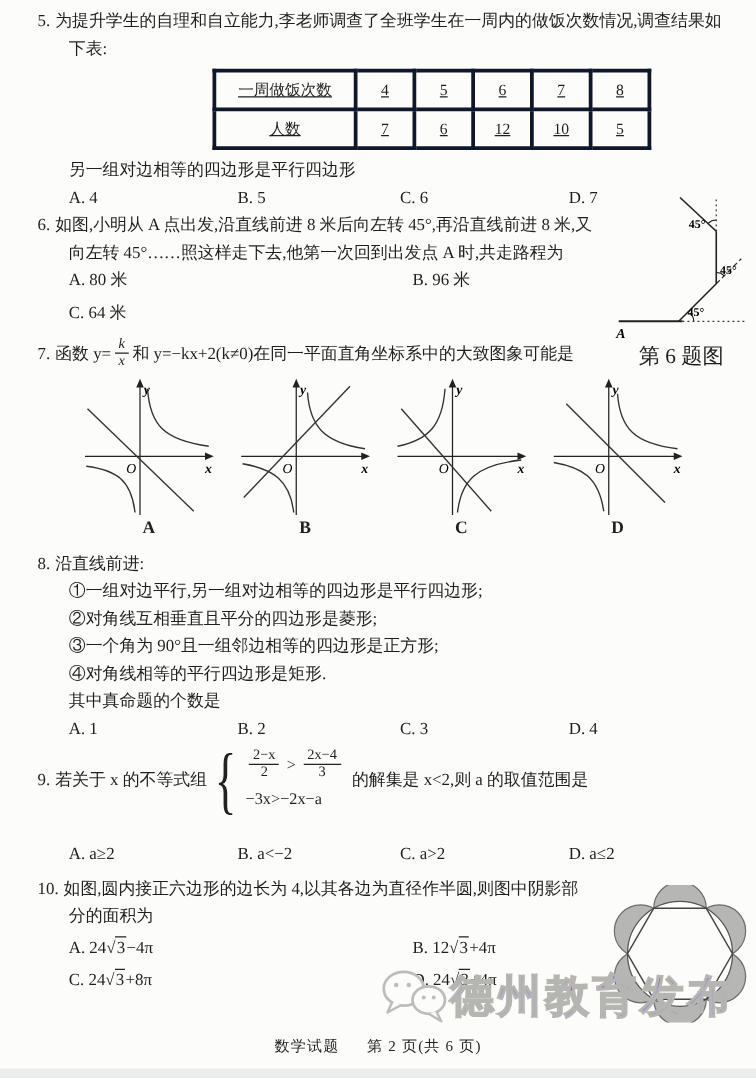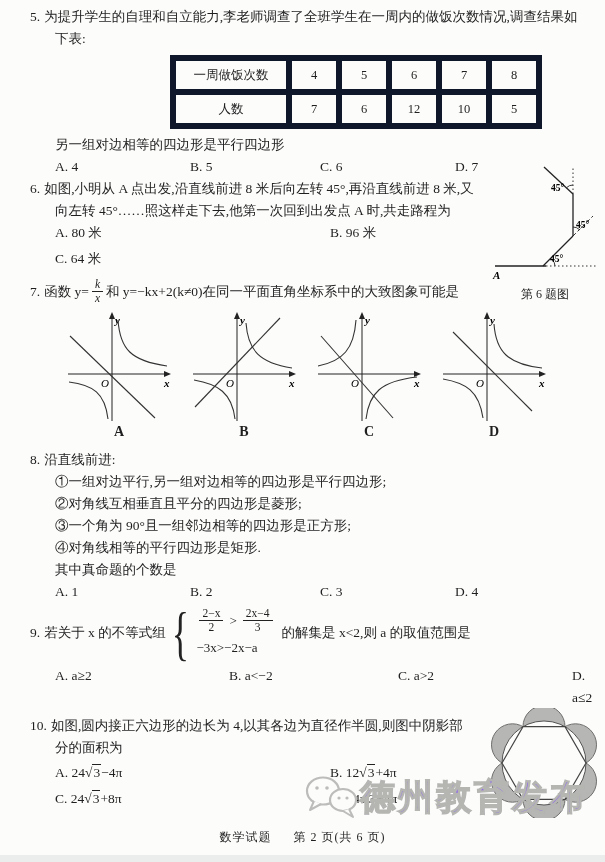--- a/index.html
+++ b/index.html
@@ -8,30 +8,30 @@
     font-family:"Liberation Serif","DejaVu Serif",serif;color:#1f1f1f;
     font-size:13.5px;line-height:22px;overflow:hidden;
   }
   .q{margin:0 18px 0 30px;}
   .stem{padding-left:25px;text-indent:-25px;}
   .qnum{padding-right:4px;}
   .indent{margin-left:25px;}
   
   table.freq{border-collapse:collapse;margin:5px 0 5px 140px;text-align:center;
     font-size:12.5px;border:2px solid #222;}
-  table.freq td{border:6px solid #0f172a;padding:3px 0;height:20px;}
+  table.freq td{border:3px solid #0f172a;padding:3px 0;height:20px;text-decoration:underline;}
   td.tlabel{width:110px;}
   td.tval{width:44px;}
   
   .opts4{display:grid;grid-template-columns:135px 130px 135px auto;margin-left:25px;}
   .opts2{display:grid;grid-template-columns:275px auto;margin-left:25px;row-gap:4px;}
   
   .q6{position:relative;padding-right:112px;}
   .fig6{position:absolute;top:-16px;right:-14px;width:112px;text-align:center;}
-  .figcap{font-size:12px;line-height:16px;}
+  .figcap{font-size:17px;line-height:16px;}
   
   .formula{display:flex;align-items:center;margin-top:8px;}
   .frac{display:inline-block;vertical-align:middle;text-align:center;
     font-size:11.5px;line-height:13px;margin:0 3px;}
   .frac .fn{display:block;border-bottom:1px solid #222;padding:0 3px;}
   .frac .fd{display:block;}
   .ital{font-style:italic;}
   .graphs{display:flex;gap:17px;margin:6px 0 0 35px;}
   .graph{width:108px;text-align:center;}
   .graph .glabel{font-weight:bold;font-size:14px;line-height:18px;}
@@ -231,21 +231,21 @@
           <span>&gt;</span>
           <span class="frac" style="font-style:normal;">
               <span class="fn">2x−4</span>
               <span class="fd">3</span>
             </span>
         </span>
         <span class="sysline">−3x&gt;−2x−a</span>
       </span>
       <span>的解集是 x&lt;2,则 a 的取值范围是</span>
     </div>
-    <div class="opts4" style="margin-left:55px;margin-top:4px;gap:39px;">
+    <div class="opts4" style="margin-left:55px;margin-top:20px;">
       <span>A. a≥2</span>
       <span>B. a&lt;−2</span>
       <span>C. a&gt;2</span>
       <span>D. a≤2</span>
     </div>
   </section>
 
   <section class="q q10" style="margin-top:6px;">
     <div class="stem"><span class="qnum">10.</span><span>如图,圆内接正六边形的边长为 4,以其各边为直径作半圆,则图中阴影部分的面积为</span></div>
     <div class="opts2" style="margin-top:3px;">

